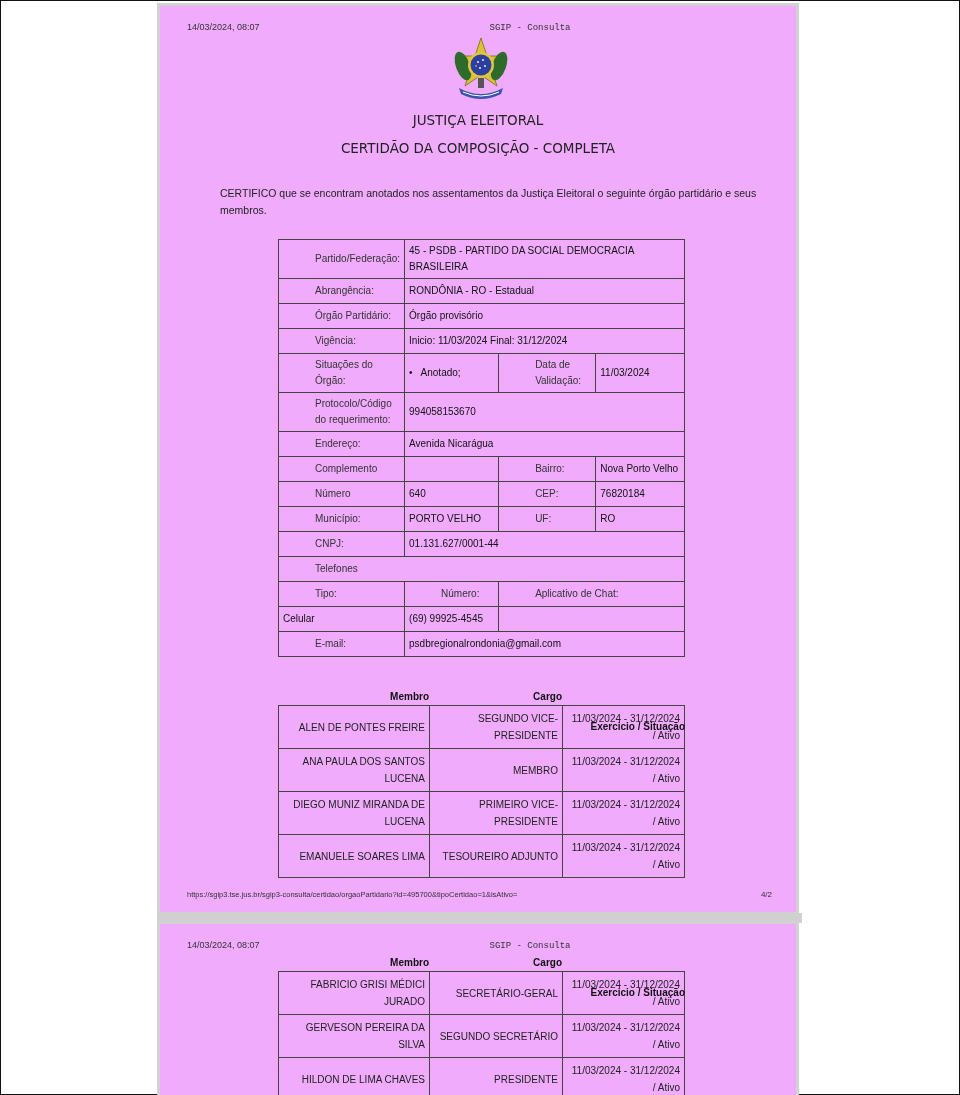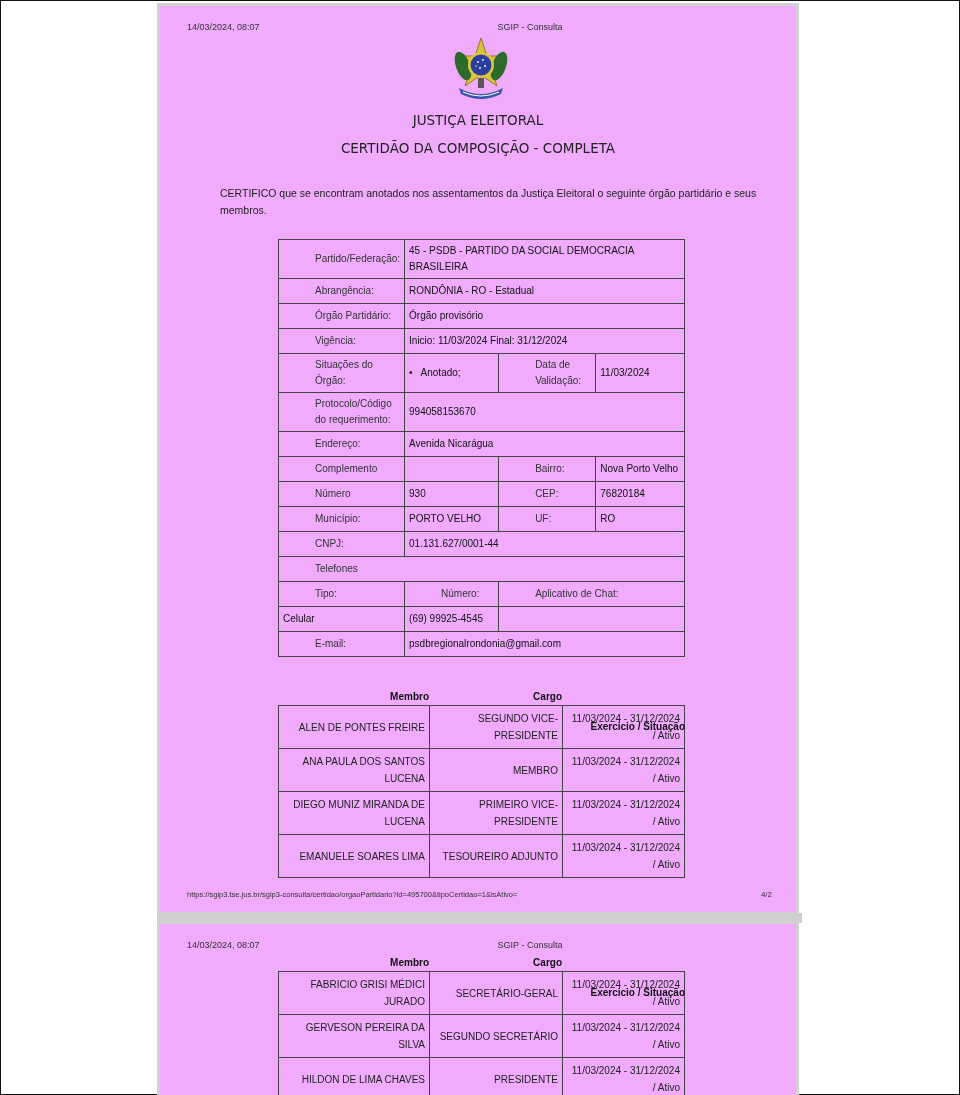--- a/index.html
+++ b/index.html
@@ -15,21 +15,21 @@
     position:absolute; left:157px; width:642px; background:#f0abfc;
     border:3px solid #d2d2d2; box-sizing:border-box;
   }
   #page1 { top:3px; height:912px; }
   #page2 { top:921px; height:180px; border-bottom:none; }
   .gap {
     position:absolute; left:157px; width:645px; top:913px; height:10px; background:#d0d0d0;
   }
   .hdr-date { position:absolute; left:27px; top:16px; font-size:9px; color:#333; }
   .hdr-title { position:absolute; left:0; right:0; text-align:center; top:16px; font-size:9px; color:#333; }
-  .hdr-title span { position:relative; left:52px; }
+  .hdr-title span { position:relative; left:52px;font-family:Liberation Mono, monospace; }
   .emblem { position:absolute; left:291px; top:30px; width:60px; height:70px; }
   .t1 { position:absolute; left:0; right:0; top:106px; text-align:center; font-family:"DejaVu Sans", sans-serif; font-size:13.5px; color:#222; }
   .t2 { position:absolute; left:0; right:0; top:134px; text-align:center; font-family:"DejaVu Sans", sans-serif; font-size:13.5px; color:#222; }
   .cert { position:absolute; left:60px; width:540px; top:179px; font-size:10.5px; line-height:17px; color:#222; }
 
   table.info {
     position:absolute; left:118px; top:233px; width:407px;
     border-collapse:collapse; font-size:10px;
   }
   table.info td {
@@ -121,21 +121,21 @@
       <td class="b" colspan="3">Avenida Nicarágua</td>
     </tr>
     <tr>
       <td class="l">Complemento</td>
       <td class="b"></td>
       <td class="l">Bairro:</td>
       <td class="b">Nova Porto Velho</td>
     </tr>
     <tr>
       <td class="l">Número</td>
-      <td class="b">930</td>
+      <td class="b">640</td>
       <td class="l">CEP:</td>
       <td class="b">76820184</td>
     </tr>
     <tr>
       <td class="l">Município:</td>
       <td class="b">PORTO VELHO</td>
       <td class="l">UF:</td>
       <td class="b">RO</td>
     </tr>
     <tr>

